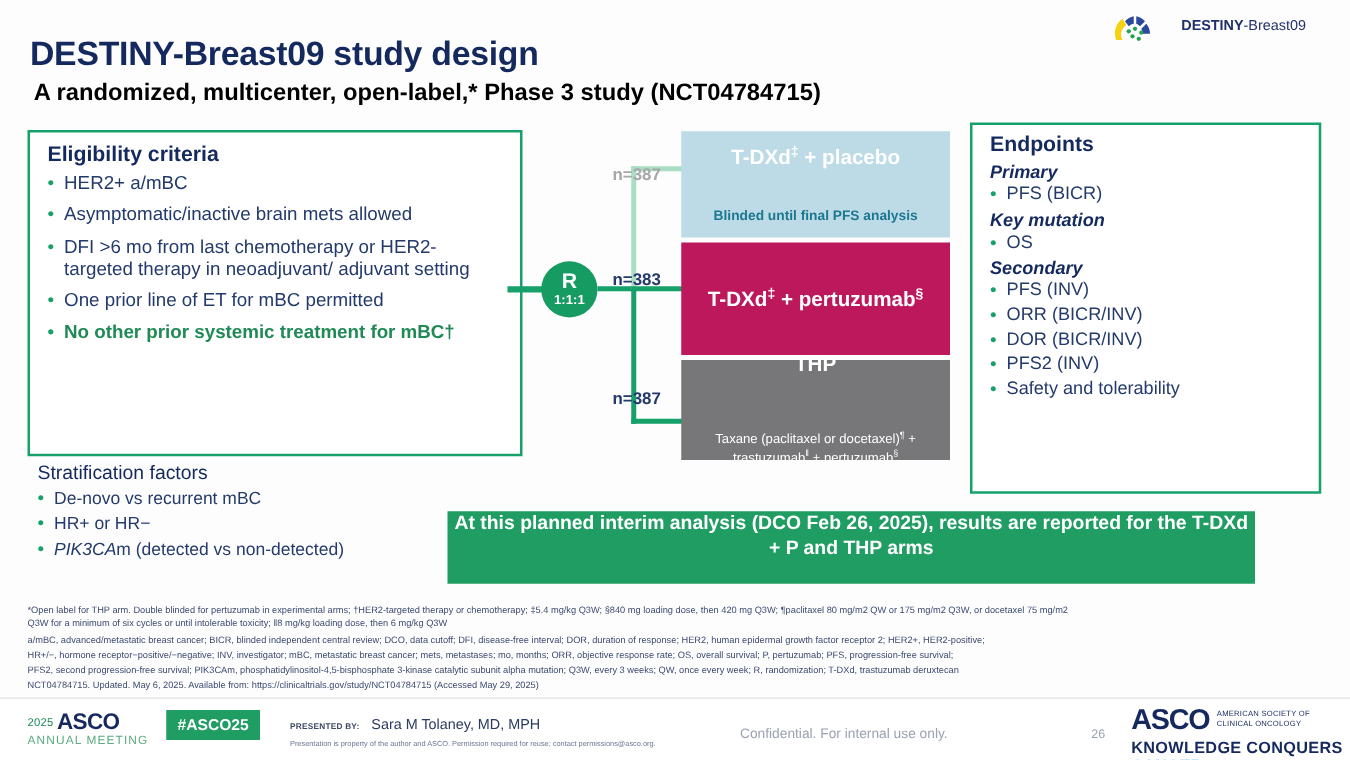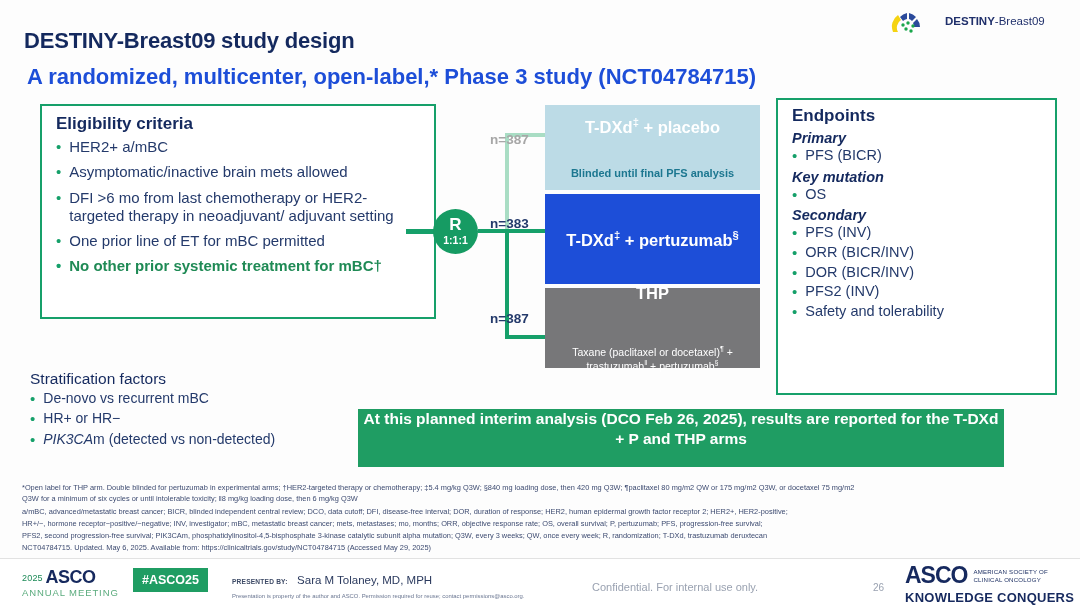--- a/index.html
+++ b/index.html
@@ -11,25 +11,25 @@
     position:relative;
   }
   .slide{position:absolute;inset:0;background:#fdfdfd;}
 
   
   .logo-db{position:absolute;left:890px;top:6px;width:180px;height:30px;display:flex;align-items:center;gap:21px;}
   .logo-db svg{display:block;}
   .logo-db .lbl{font-size:11.5px;color:#20306b;white-space:nowrap;}
   .logo-db .lbl b{font-weight:bold;}
 
-  .title{position:absolute;left:24px;top:28px;font-size:22px;font-weight:bold;color:#14295e;letter-spacing:-.2px;}
-  .subtitle{position:absolute;left:27px;top:64px;font-size:22px;font-weight:bold;color:#1d4ed8;text-align:right;}
-
-  
-  .elig{position:absolute;left:40px;top:104px;width:396px;height:215px;border:2.5px solid #16a06a;background:#fff;box-sizing:border-box;padding:8px 12px 0 14px;}
+  .title{position:absolute;left:24px;top:28px;font-size:27px;font-weight:bold;color:#14295e;letter-spacing:-.2px;}
+  .subtitle{position:absolute;left:27px;top:64px;font-size:19px;font-weight:bold;color:#000000;text-align:right;}
+
+  
+  .elig{position:absolute;left:22px;top:104px;width:396px;height:261px;border:2.5px solid #16a06a;background:#fff;box-sizing:border-box;padding:8px 12px 0 14px;}
   .elig h3{margin:0 0 4px 0;font-size:17px;font-weight:bold;color:#14295e;}
   .bullet{display:flex;gap:8px;font-size:15px;line-height:1.22;margin-bottom:7px;color:#243a6b;}
   .bullet .dot{color:#16a06a;font-size:15px;line-height:1.15;}
   .bullet.green{color:#1f8a55;font-weight:bold;}
 
   
   .strat{position:absolute;left:30px;top:370px;width:340px;}
   .strat h3{margin:0 0 2px 0;font-size:15.5px;font-weight:normal;color:#14295e;}
   .strat .bullet{font-size:14px;margin-bottom:3px;}
   .ital{font-style:italic;}
@@ -44,21 +44,21 @@
 
   .conn{position:absolute;background:#16a06a;}
   .conn.pale{background:#a9ddc4;}
 
   .nlab{position:absolute;font-size:13.5px;font-weight:bold;color:#243a6b;}
   .nlab.muted{color:#a7a7a7;}
 
   
   .arm{position:absolute;left:545px;width:215px;box-sizing:border-box;display:flex;flex-direction:column;align-items:center;justify-content:center;text-align:center;gap:24px;}
   .arm1{top:105px;height:85px;background:#bcdbe6;}
-  .arm2{top:194px;height:90px;background:#1d4ed8;}
+  .arm2{top:194px;height:90px;background:#be185d;}
   .arm3{top:288px;height:80px;background:#777779;}
   .arm .head{font-size:16.5px;font-weight:bold;color:#ffffff;}
   .arm1 .head{font-weight:bold;}
   .arm .sub{font-size:11px;font-weight:bold;color:#1c7790;margin-top:7px;}
   .arm3 .head{margin-bottom:18px;}
   .arm3 .sub2{font-size:10.5px;color:#ffffff;font-weight:normal;line-height:1.25;padding:0 8px;}
   sup{font-size:.68em;vertical-align:super;}
 
   
   .endp{position:absolute;left:776px;top:98px;width:281px;height:297px;border:2.5px solid #16a06a;background:#fff;box-sizing:border-box;padding:6px 10px 0 14px;}

